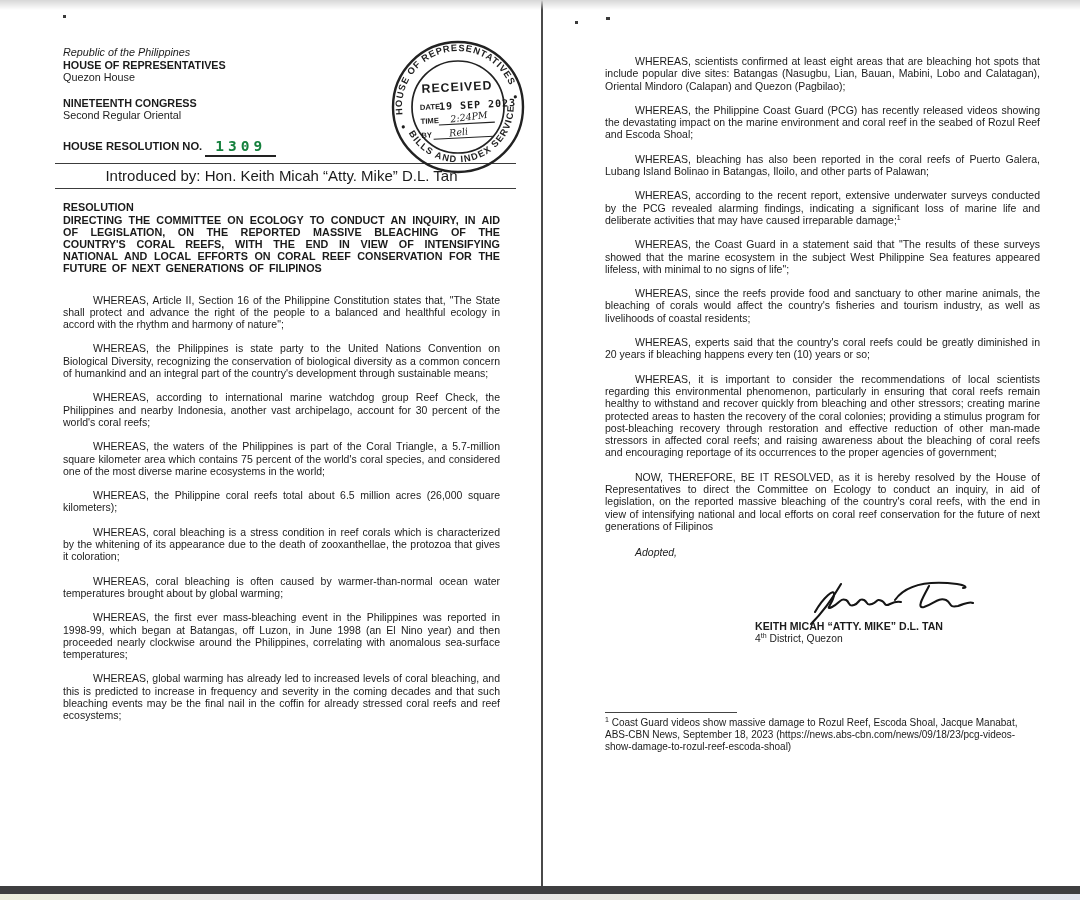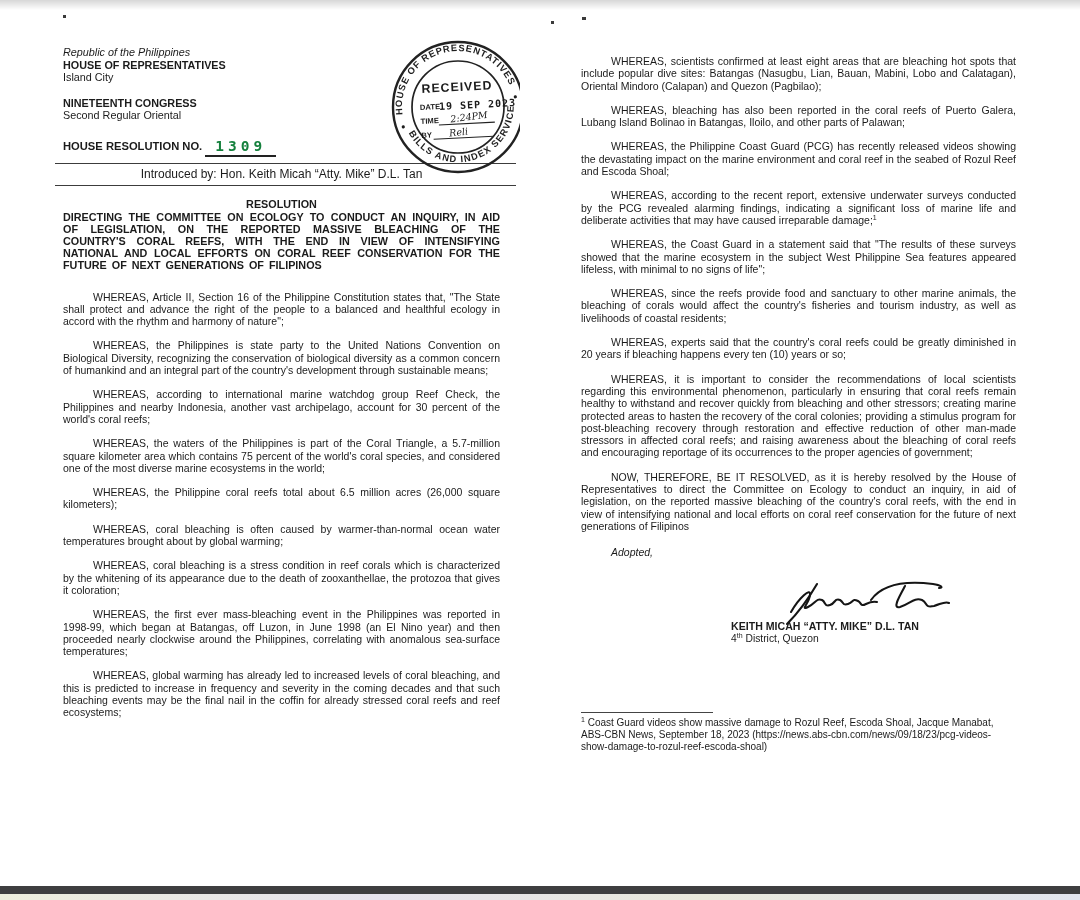--- a/index.html
+++ b/index.html
@@ -3,21 +3,21 @@
 <meta charset="utf-8">
 <style>
   html,body{margin:0;padding:0;}
   body{
     width:1080px;height:900px;position:relative;overflow:hidden;
     background:#ffffff;color:#1b1b1b;
     font-family:"Liberation Sans", sans-serif;
   }
   .page{position:absolute;top:0;height:886px;background:#fff;}
   .page-left{left:0;width:541px;}
-  .page-right{left:520px;width:536px;}
+  .page-right{left:544px;width:536px;}
   .divider{position:absolute;left:541px;top:0;width:2px;height:886px;background:#4a4a4a;}
   .top-fade{position:absolute;left:0;top:0;width:1080px;height:10px;
     background:linear-gradient(#d7d7d7,rgba(255,255,255,0));pointer-events:none;}
   .bottom-bar{position:absolute;left:0;top:886px;width:1080px;height:8px;background:#3e3e40;}
   .bottom-strip{position:absolute;left:0;top:894px;width:1080px;height:6px;
     background:linear-gradient(90deg,#edeedd,#e6e3ee 35%,#e9e9dc 65%,#e2e5ef);}
   .artifact{position:absolute;background:#3a3a3a;}
 
   .content{position:relative;}
   .page-left .content{padding:46px 0 0 63px;width:437px;}
@@ -29,23 +29,23 @@
   .gap1{margin-top:13px;}
   .gap2{margin-top:17px;}
   .res-line{font-size:11.2px;margin-bottom:10px;}
   .res-no{
     font-family:"DejaVu Sans Mono", monospace;font-weight:bold;font-size:14.5px;
     letter-spacing:4px;border-bottom:2px solid #222;padding:0 10px 1px 10px;
     position:relative;top:1px;color:#15803d;margin-top:27px;
   }
   .rule{height:0;border-top:1.6px solid #3c3c3c;margin-left:-8px;margin-right:-16px;}
   .rule.light{border-top-width:1.2px;}
-  .introduced{text-align:center;font-size:12px;padding:3px 0 4px 0;}
+  .introduced{text-align:center;font-size:15px;padding:3px 0 4px 0;}
 
-  .res-heading{text-align:center;font-weight:bold;font-size:10.8px;margin-top:12px;}
+  .res-heading{text-align:left;font-weight:bold;font-size:10.8px;margin-top:12px;}
   .res-title{
     font-weight:bold;font-size:10.8px;line-height:12px;text-align:justify;
     word-spacing:2px;margin-top:1px;
   }
   p.body{font-size:10.5px;line-height:12.3px;text-align:justify;text-indent:30px;margin:0 0 12px 0;}
   p.first{margin-top:20px;}
   sup{font-size:7px;line-height:0;}
 
   .adopted{font-style:italic;font-size:10.5px;text-indent:30px;margin:14px 0 20px 0;}
   .sig-block{margin-left:150px;width:250px;text-align:left;}
@@ -63,43 +63,43 @@
 </head>
 <body>
 
 <div class="page page-left">
   <div class="artifact" style="left:63px;top:15px;width:3px;height:3px;"></div>
 
   <div class="content">
     <div class="hc">
       <div class="i">Republic of the Philippines</div>
       <div class="b">HOUSE OF REPRESENTATIVES</div>
-      <div>Island City</div>
+      <div>Quezon House</div>
       <div class="b gap1">NINETEENTH CONGRESS</div>
       <div>Second Regular Oriental</div>
       <div class="res-line gap2">
         <span class="b">HOUSE RESOLUTION NO.</span>
         <span class="res-no">1309</span>
       </div>
     </div>
 
     <div class="rule"></div>
     <div class="introduced">Introduced by: Hon. Keith Micah “Atty. Mike” D.L. Tan</div>
     <div class="rule light"></div>
 
     <div class="res-heading">RESOLUTION</div>
     <div class="res-title">DIRECTING THE COMMITTEE ON ECOLOGY TO CONDUCT AN INQUIRY, IN AID OF LEGISLATION, ON THE REPORTED MASSIVE BLEACHING OF THE COUNTRY'S CORAL REEFS, WITH THE END IN VIEW OF INTENSIFYING NATIONAL AND LOCAL EFFORTS ON CORAL REEF CONSERVATION FOR THE FUTURE OF NEXT GENERATIONS OF FILIPINOS</div>
 
     <p class="body first">WHEREAS, Article II, Section 16 of the Philippine Constitution states that, "The State shall protect and advance the right of the people to a balanced and healthful ecology in accord with the rhythm and harmony of nature";</p>
     <p class="body">WHEREAS, the Philippines is state party to the United Nations Convention on Biological Diversity, recognizing the conservation of biological diversity as a common concern of humankind and an integral part of the country's development through sustainable means;</p>
     <p class="body">WHEREAS, according to international marine watchdog group Reef Check, the Philippines and nearby Indonesia, another vast archipelago, account for 30 percent of the world's coral reefs;</p>
     <p class="body">WHEREAS, the waters of the Philippines is part of the Coral Triangle, a 5.7-million square kilometer area which contains 75 percent of the world's coral species, and considered one of the most diverse marine ecosystems in the world;</p>
     <p class="body">WHEREAS, the Philippine coral reefs total about 6.5 million acres (26,000 square kilometers);</p>
+    <p class="body">WHEREAS, coral bleaching is a stress condition in reef corals which is characterized by the whitening of its appearance due to the death of zooxanthellae, the protozoa that gives it coloration;</p>
     <p class="body">WHEREAS, coral bleaching is often caused by warmer-than-normal ocean water temperatures brought about by global warming;</p>
-    <p class="body">WHEREAS, coral bleaching is a stress condition in reef corals which is characterized by the whitening of its appearance due to the death of zooxanthellae, the protozoa that gives it coloration;</p>
     <p class="body">WHEREAS, the first ever mass-bleaching event in the Philippines was reported in 1998-99, which began at Batangas, off Luzon, in June 1998 (an El Nino year) and then proceeded nearly clockwise around the Philippines, correlating with anomalous sea-surface temperatures;</p>
     <p class="body">WHEREAS, global warming has already led to increased levels of coral bleaching, and this is predicted to increase in frequency and severity in the coming decades and that such bleaching events may be the final nail in the coffin for already stressed coral reefs and reef ecosystems;</p>
   </div>
 
   <svg class="stamp" width="140" height="148" viewBox="0 0 140 148">
     <circle cx="70" cy="74" r="65" fill="none" stroke="#222" stroke-width="2.4"></circle>
     <circle cx="70" cy="74" r="46" fill="none" stroke="#222" stroke-width="1.7"></circle>
     <g transform="rotate(-15 70 74)" fill="#1e1e1e">
       <defs>
         <path id="arcTop" d="M 14,74 A 56,56 0 0 1 126,74" fill="none"></path>
@@ -129,22 +129,22 @@
 </div>
 
 <div class="divider"></div>
 
 <div class="page page-right">
   <div class="artifact" style="left:31px;top:21px;width:3px;height:3px;"></div>
   <div class="artifact" style="left:62px;top:17px;width:4px;height:3px;"></div>
 
   <div class="content">
     <p class="body" style="margin-top:0;">WHEREAS, scientists confirmed at least eight areas that are bleaching hot spots that include popular dive sites: Batangas (Nasugbu, Lian, Bauan, Mabini, Lobo and Calatagan), Oriental Mindoro (Calapan) and Quezon (Pagbilao);</p>
+    <p class="body">WHEREAS, the Philippine Coast Guard (PCG) has recently released videos showing the devastating impact on the marine environment and coral reef in the seabed of Rozul Reef and Escoda Shoal;</p>
     <p class="body">WHEREAS, bleaching has also been reported in the coral reefs of Puerto Galera, Lubang Island Bolinao in Batangas, Iloilo, and other parts of Palawan;</p>
-    <p class="body">WHEREAS, the Philippine Coast Guard (PCG) has recently released videos showing the devastating impact on the marine environment and coral reef in the seabed of Rozul Reef and Escoda Shoal;</p>
 
     <p class="body"><span>WHEREAS, according to the recent report, extensive underwater surveys conducted by the PCG revealed alarming findings, indicating a significant loss of marine life and deliberate activities that may have caused irreparable damage;</span><sup>1</sup></p>
 
     <p class="body">WHEREAS, the Coast Guard in a statement said that "The results of these surveys showed that the marine ecosystem in the subject West Philippine Sea features appeared lifeless, with minimal to no signs of life";</p>
     <p class="body">WHEREAS, since the reefs provide food and sanctuary to other marine animals, the bleaching of corals would affect the country's fisheries and tourism industry, as well as livelihoods of coastal residents;</p>
     <p class="body">WHEREAS, experts said that the country's coral reefs could be greatly diminished in 20 years if bleaching happens every ten (10) years or so;</p>
     <p class="body">WHEREAS, it is important to consider the recommendations of local scientists regarding this environmental phenomenon, particularly in ensuring that coral reefs remain healthy to withstand and recover quickly from bleaching and other stressors; creating marine protected areas to hasten the recovery of the coral colonies; providing a stimulus program for post-bleaching recovery through restoration and effective reduction of other man-made stressors in affected coral reefs; and raising awareness about the bleaching of coral reefs and encouraging reportage of its occurrences to the proper agencies of government;</p>
     <p class="body">NOW, THEREFORE, BE IT RESOLVED, as it is hereby resolved by the House of Representatives to direct the Committee on Ecology to conduct an inquiry, in aid of legislation, on the reported massive bleaching of the country's coral reefs, with the end in view of intensifying national and local efforts on coral reef conservation for the future of next generations of Filipinos</p>
 
     <div class="adopted">Adopted,</div>

